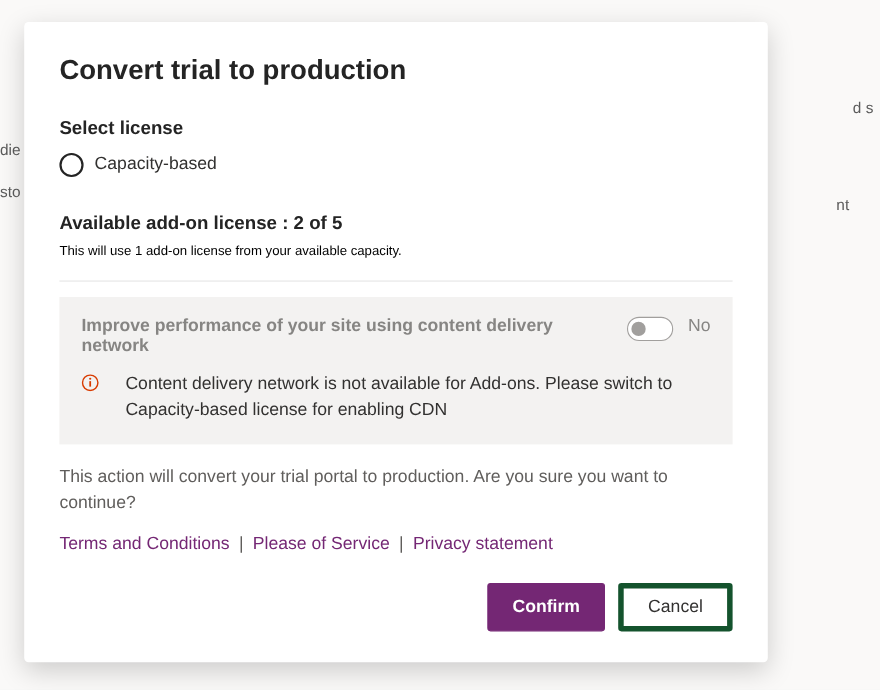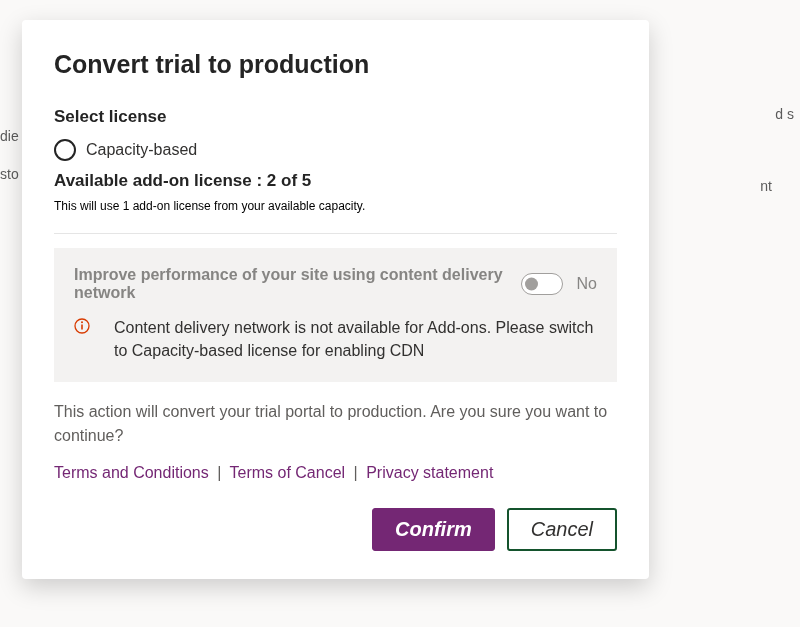--- a/index.html
+++ b/index.html
@@ -12,21 +12,21 @@
     color: #323130;
   }
   .backdrop {
     position: absolute; inset: 0;
     background: #faf9f8;
   }
   .bg-frag { position: absolute; color: #5b5b5b; font-size: 14px; }
   .dialog {
     position: absolute;
     left: 22px; top: 20px;
-    width: 627px;
+    width: 676px;
     background: #ffffff;
     border-radius: 4px;
     padding: 30px 32px 28px 32px;
     box-shadow: 0 8px 24px rgba(0,0,0,0.18);
   }
   h1.title {
     margin: 0 0 28px 0;
     font-size: 25px;
     font-weight: 600;
     color: #242424;
@@ -34,21 +34,21 @@
   .section-label {
     font-size: 17px;
     font-weight: 600;
     margin-bottom: 12px;
     color: #242424;
   }
   .radio-row {
     display: flex;
     gap: 40px;
     align-items: center;
-    margin-bottom: 10px;
+    margin-bottom: 32px;
   }
   .radio-opt {
     display: flex;
     align-items: center;
     gap: 10px;
     cursor: pointer;
     font-size: 16px;
     color: #323130;
   }
   .radio-circle {
@@ -79,21 +79,21 @@
     border: none; border-top: 1px solid #e5e5e5;
     margin: 0 0 14px 0;
   }
   .cdn-panel {
     background: #f3f2f1;
     padding: 18px 20px 20px 20px;
     margin-bottom: 18px;
   }
   .cdn-head {
     display: flex;
-    align-items: center;
+    align-items: flex-start;
     gap: 14px;
     margin-bottom: 14px;
   }
   .cdn-head-label {
     flex: 1;
     font-size: 16px;
     font-weight: 600;
     color: #868583;
   }
   .toggle {
@@ -142,44 +142,43 @@
     margin-bottom: 26px;
   }
   .links a { color: #742774; text-decoration: none; cursor: pointer; }
   .links .sep { color: #605e5c; margin: 0 4px; }
   .footer {
     display: flex;
     justify-content: flex-end;
     gap: 12px;
   }
   .btn {
-    font-size: 20px;
+    font-size: 16px;
     padding: 8px 22px;
     border-radius: 3px;
     cursor: pointer;
     font-family: inherit;
-    font-style: italic;
   }
   .btn-primary {
     background: #742774;
     color: #fff;
     border: 1px solid #742774;
     font-weight: 600;
   }
   .btn-secondary {
     background: #fff;
     color: #323130;
-    border: 2px solid #14532d;
+    border: 5px solid #14532d;
   }
 </style>
 </head>
 <body>
 
 <div class="backdrop">
-  <div class="bg-frag" style="right:6px; top:106px;">d s</div>
+  <div class="bg-frag" style="right:6px; top:90px;">d s</div>
   <div class="bg-frag" style="left:0; top:128px;">die</div>
   <div class="bg-frag" style="left:0; top:166px;">sto</div>
   <div class="bg-frag" style="right:28px; top:166px;margin-top:12px;">nt</div>
 </div>
 
 <div class="dialog">
 
   <h1 class="title">Convert trial to production</h1>
 
   <div class="section-label">Select license</div>
@@ -212,21 +211,21 @@
       </svg>
       <div class="info-text">Content delivery network is not available for Add-ons. Please switch to Capacity-based license for enabling CDN</div>
     </div>
   </div>
 
   <div class="confirm-text">This action will convert your trial portal to production. Are you sure you want to continue?</div>
 
   <div class="links">
     <a>Terms and Conditions</a>
     <span class="sep">|</span>
-    <a>Terms of Cancel</a>
+    <a>Please of Service</a>
     <span class="sep">|</span>
     <a>Privacy statement</a>
   </div>
 
   <div class="footer">
     <button class="btn btn-primary">Confirm</button>
     <button class="btn btn-secondary">Cancel</button>
   </div>
 
 </div>

